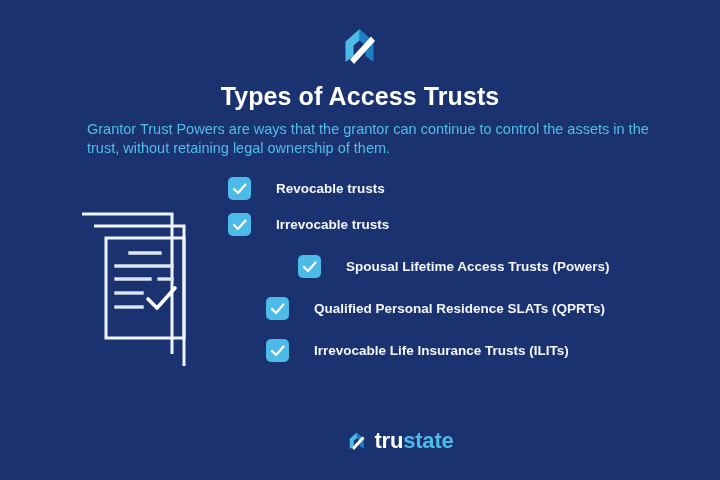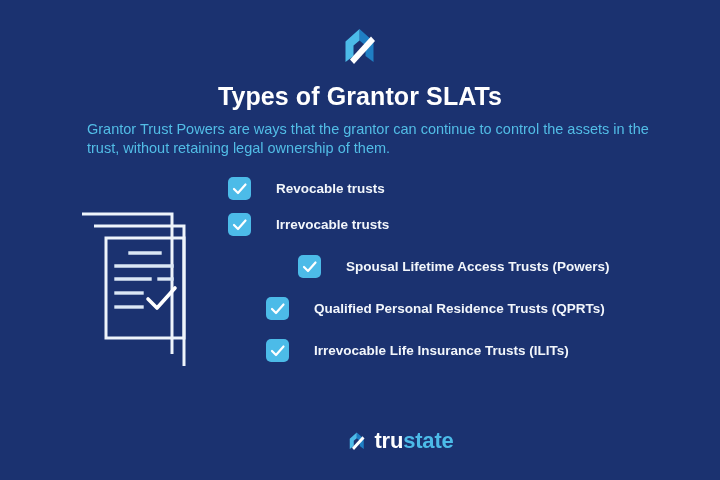--- a/index.html
+++ b/index.html
@@ -135,21 +135,21 @@
 <div id="infographic">
 
   <div class="header-logo">
     <svg viewBox="0 0 44 40" width="44" height="40" aria-hidden="true">
       <path d="M21.5 3 L35.5 15.5 L35.5 36 L27.5 30 L27.5 19.5 L21.5 14.5 Z" fill="#1f7fc4"></path>
       <path d="M21.5 3 L7.5 15.5 L7.5 36 L15.5 30 L15.5 19.5 L21.5 14.5 Z" fill="#4cbbe8"></path>
       <path d="M12 33.5 L33 10.5 L37 15 L16 38 Z" fill="#ffffff"></path>
     </svg>
   </div>
 
-  <div class="title">Types of Grantor SLATs</div>
+  <div class="title">Types of Access Trusts</div>
 
   <div class="subtitle">Grantor Trust Powers are ways that the grantor can continue to control the assets in the trust, without retaining legal ownership of them.</div>
 
   <div class="docs-illustration">
     <svg viewBox="0 0 140 160" width="140" height="160" aria-hidden="true">
       <g fill="none" stroke="#eef4fb" stroke-width="3">
 
         <path d="M10 6 H100 V146"></path>
 
         <path d="M22 18 H112 V158"></path>
@@ -198,21 +198,21 @@
       <span class="check-label">Spousal Lifetime Access Trusts (Powers)</span>
     </div>
 
 
     <div class="check-item lvl1 gap-lg">
       <span class="checkbox">
         <svg viewBox="0 0 23 23" width="23" height="23" aria-hidden="true">
             <path d="M6 12 L10 16 L17.5 7.5" fill="none" stroke="#ffffff" stroke-width="2.2" stroke-linecap="round" stroke-linejoin="round"></path>
           </svg>
       </span>
-      <span class="check-label">Qualified Personal Residence Trusts (QPRTs)</span>
+      <span class="check-label">Qualified Personal Residence SLATs (QPRTs)</span>
     </div>
 
     <div class="check-item lvl1">
       <span class="checkbox">
         <svg viewBox="0 0 23 23" width="23" height="23" aria-hidden="true">
             <path d="M6 12 L10 16 L17.5 7.5" fill="none" stroke="#ffffff" stroke-width="2.2" stroke-linecap="round" stroke-linejoin="round"></path>
           </svg>
       </span>
       <span class="check-label">Irrevocable Life Insurance Trusts (ILITs)</span>
     </div>

